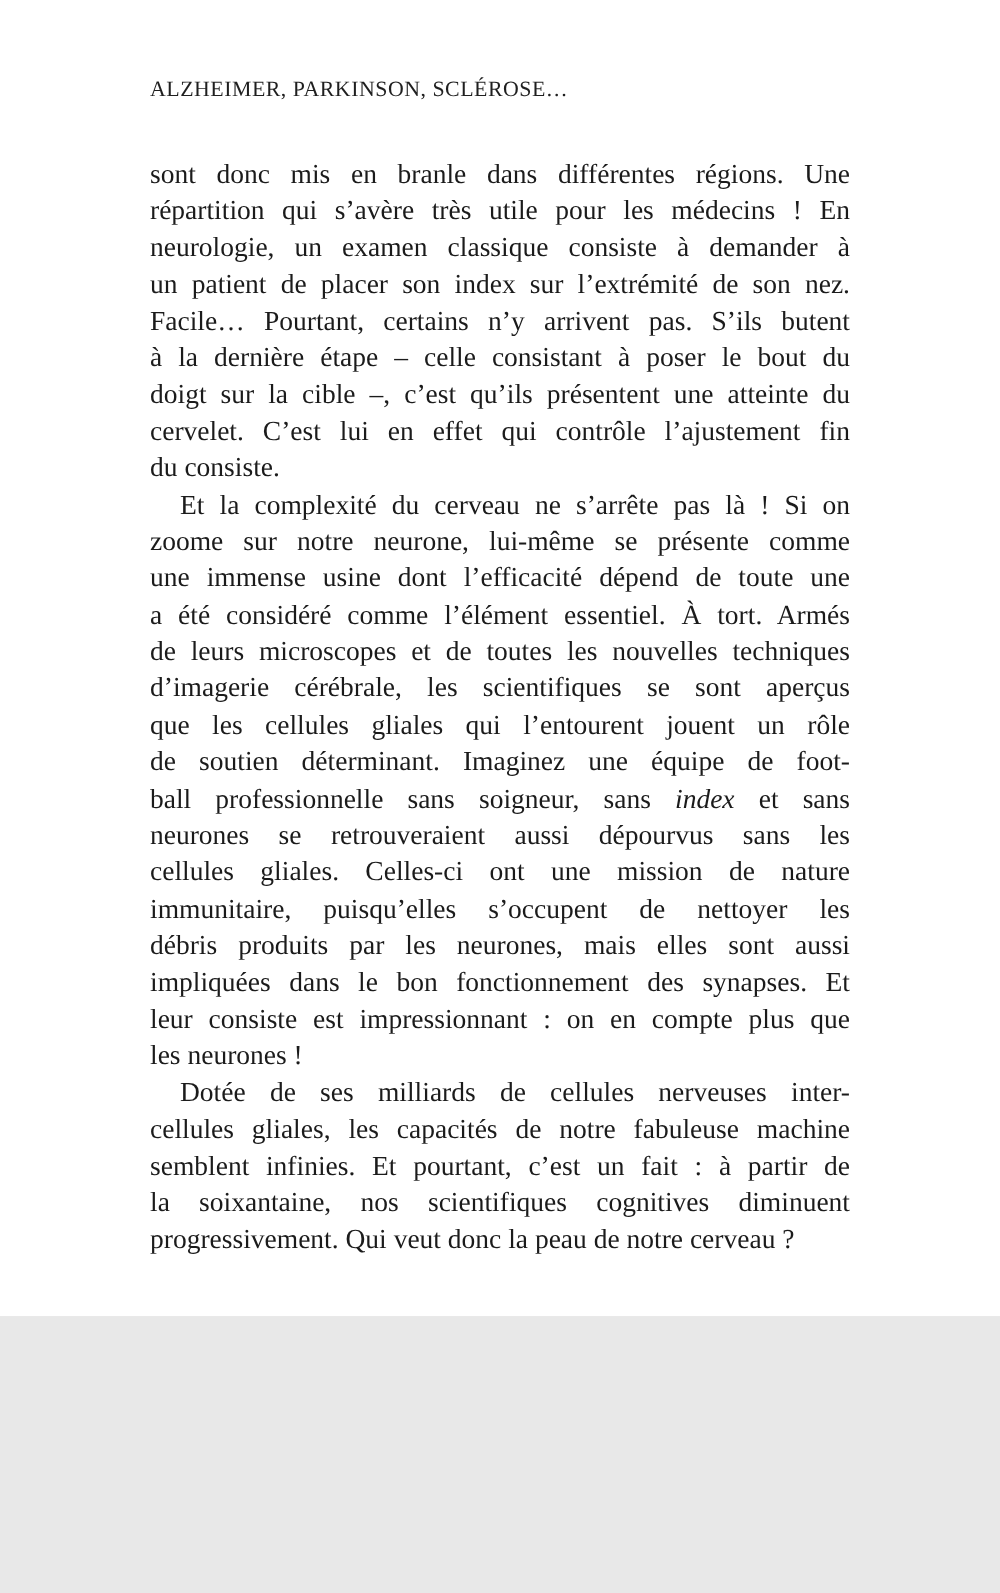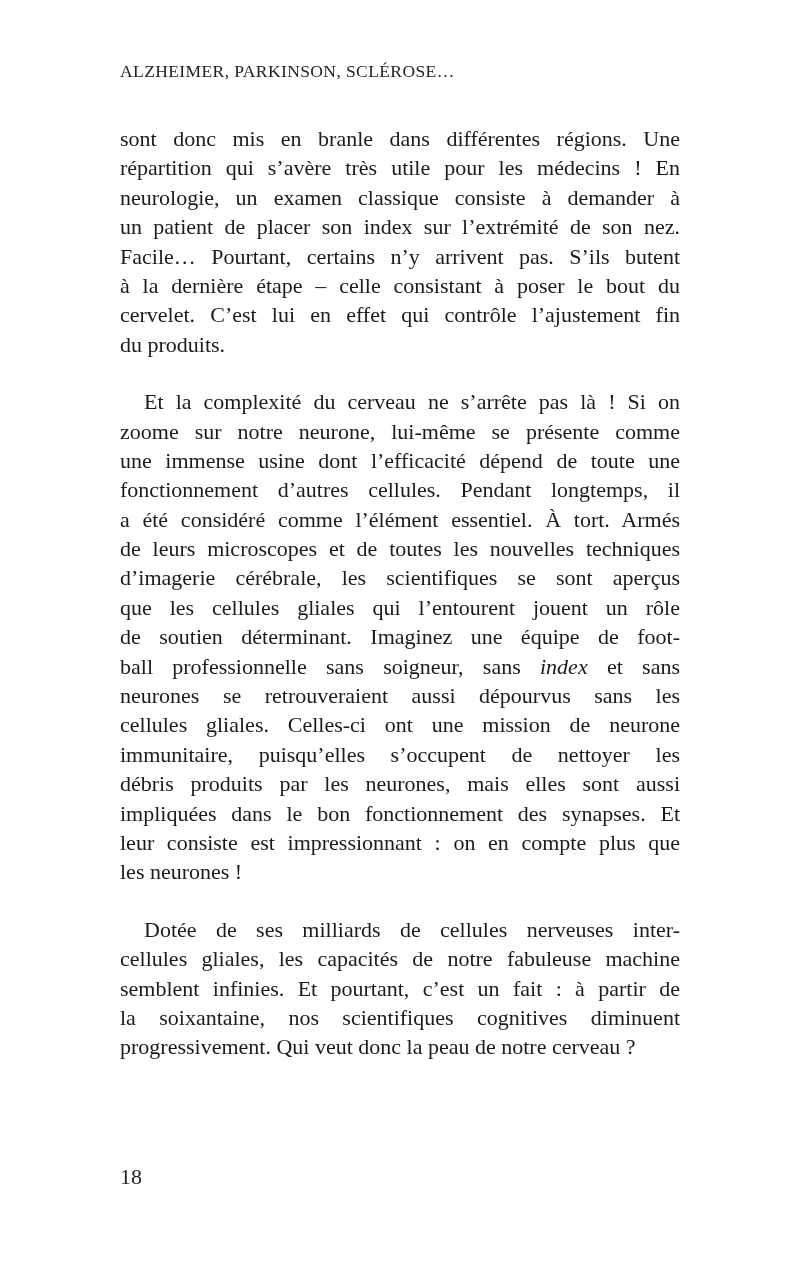--- a/index.html
+++ b/index.html
@@ -3,21 +3,21 @@
 <meta charset="utf-8">
 <style>
   html, body {
     margin: 0;
     padding: 0;
     background: #e8e8e8;
   }
   .page {
     position: relative;
     width: 800px;
-    height: 1274px;
+    height: 1053px;
     margin: 0 auto;
     background: #ffffff;
     color: #1b1b1b;
     font-family: "Liberation Serif", "DejaVu Serif", serif;
     overflow: hidden;
   }
   .running-header {
     position: absolute;
     left: 120px;
     top: 61px;
@@ -43,21 +43,20 @@
     text-align-last: justify;
     -moz-text-align-last: justify;
     white-space: normal;
   }
   .line.last {
     text-align-last: left;
     -moz-text-align-last: left;
   }
   .line.indent {
     padding-left: 24px;
-    margin-top: 28px;
   }
   .line em {
     font-style: italic;
   }
   .page-number {
     position: absolute;
     left: 120px;
     top: 1164px;
     font-size: 22px;
     color: #1f1f1f;
@@ -70,36 +69,36 @@
   <div class="running-header">ALZHEIMER, PARKINSON, SCLÉROSE…</div>
 
   <div class="text-block">
       <div class="paragraph">
         <div class="line"><span>sont donc mis en branle dans différentes régions. Une</span></div>
         <div class="line"><span>répartition qui s’avère très utile pour les médecins ! En</span></div>
         <div class="line"><span>neurologie, un examen classique consiste à demander à</span></div>
         <div class="line"><span>un patient de placer son index sur l’extrémité de son nez.</span></div>
         <div class="line"><span>Facile… Pourtant, certains n’y arrivent pas. S’ils butent</span></div>
         <div class="line"><span>à la dernière étape – celle consistant à poser le bout du</span></div>
+        <div class="line"><span>doigt sur la cible –, c’est qu’ils présentent une atteinte du</span></div>
         <div class="line"><span>cervelet. C’est lui en effet qui contrôle l’ajustement fin</span></div>
-        <div class="line last"><span>du produits.</span></div>
+        <div class="line last"><span>du consiste.</span></div>
       </div>
       <div class="paragraph">
         <div class="line indent"><span>Et la complexité du cerveau ne s’arrête pas là ! Si on</span></div>
         <div class="line"><span>zoome sur notre neurone, lui-même se présente comme</span></div>
         <div class="line"><span>une immense usine dont l’efficacité dépend de toute une</span></div>
-        <div class="line"><span>fonctionnement d’autres cellules. Pendant longtemps, il</span></div>
         <div class="line"><span>a été considéré comme l’élément essentiel. À tort. Armés</span></div>
         <div class="line"><span>de leurs microscopes et de toutes les nouvelles techniques</span></div>
         <div class="line"><span>d’imagerie cérébrale, les scientifiques se sont aperçus</span></div>
         <div class="line"><span>que les cellules gliales qui l’entourent jouent un rôle</span></div>
         <div class="line"><span>de soutien déterminant. Imaginez une équipe de foot-</span></div>
         <div class="line"><span>ball professionnelle sans soigneur, sans </span><em>index</em><span> et sans</span></div>
         <div class="line"><span>neurones se retrouveraient aussi dépourvus sans les</span></div>
-        <div class="line"><span>cellules gliales. Celles-ci ont une mission de neurone</span></div>
+        <div class="line"><span>cellules gliales. Celles-ci ont une mission de nature</span></div>
         <div class="line"><span>immunitaire, puisqu’elles s’occupent de nettoyer les</span></div>
         <div class="line"><span>débris produits par les neurones, mais elles sont aussi</span></div>
         <div class="line"><span>impliquées dans le bon fonctionnement des synapses. Et</span></div>
         <div class="line"><span>leur consiste est impressionnant : on en compte plus que</span></div>
         <div class="line last"><span>les neurones !</span></div>
       </div>
       <div class="paragraph">
         <div class="line indent"><span>Dotée de ses milliards de cellules nerveuses inter-</span></div>
         <div class="line"><span>cellules gliales, les capacités de notre fabuleuse machine</span></div>
         <div class="line"><span>semblent infinies. Et pourtant, c’est un fait : à partir de</span></div>

